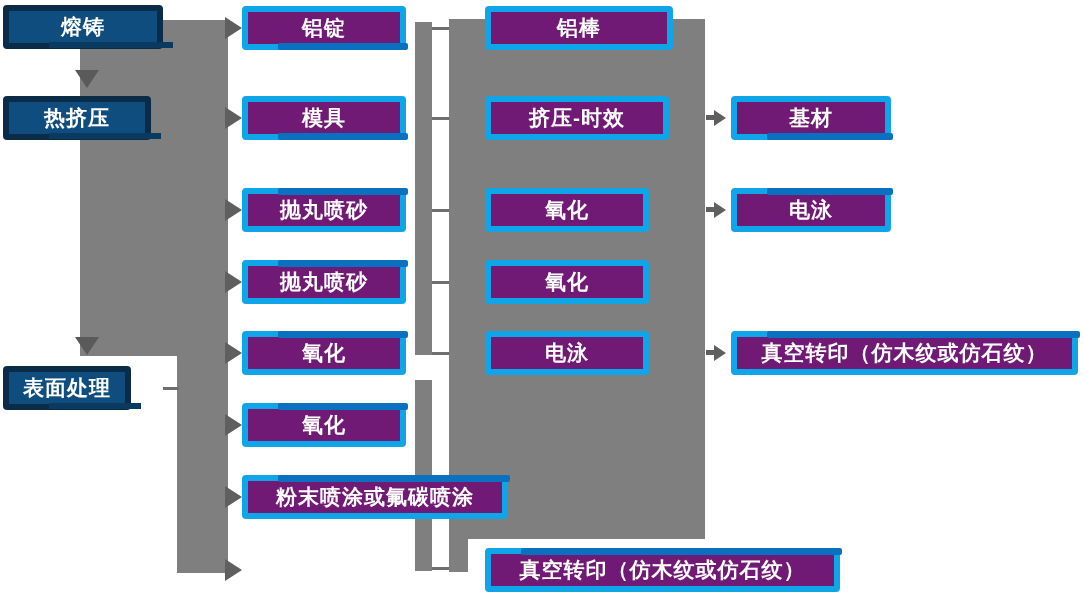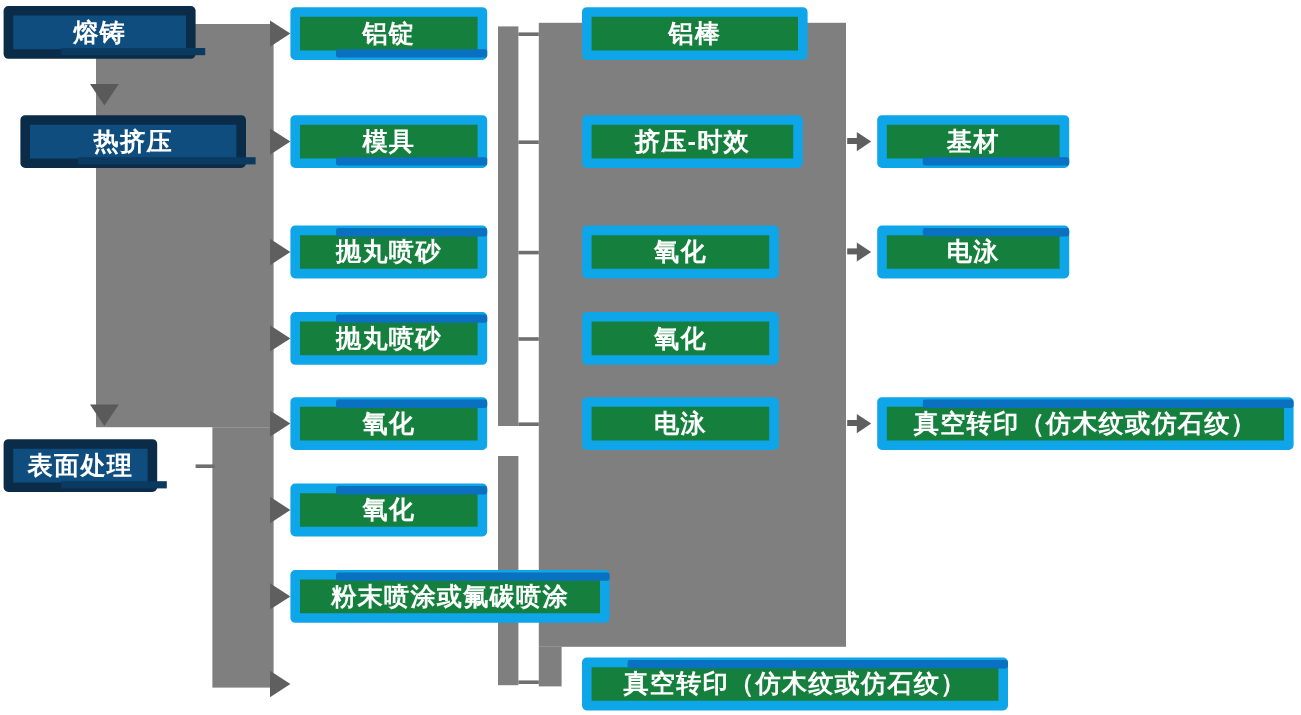--- a/index.html
+++ b/index.html
@@ -22,26 +22,26 @@
     border-top:18px solid #5a5a5a;}
   .shaft{position:absolute;background:#5f5f5f;height:5px;z-index:2;}
   .arr4-head{position:absolute;width:0;height:0;z-index:2;
     border-top:8px solid transparent;border-bottom:8px solid transparent;
     border-left:12px solid #5f5f5f;}
   
   .box{
     position:absolute;height:44px;box-sizing:border-box;
     display:flex;align-items:center;justify-content:center;
     color:#ffffff;font-size:21px;font-weight:700;letter-spacing:1px;
-    border-radius:4px;border:8px solid #0ea5e9;z-index:3;
+    border-radius:4px;border:6px solid #0ea5e9;z-index:3;
   }
   .dark{background:#0e4d7e;border-color:#0a2c49;}
   .dark::after{content:"";position:absolute;bottom:-5px;left:40px;right:-16px;
     height:6px;background:#0a3a60;z-index:-1;}
-  .bright{background:#15803d;}
+  .bright{background:#701a75;}
   .echo-top::before{content:"";position:absolute;top:-6px;left:30px;right:-8px;
     height:7px;background:#0a70c0;z-index:-1;border-radius:2px;}
   .echo-bottom::before{content:"";position:absolute;bottom:-6px;left:30px;right:-8px;
     height:7px;background:#0a70c0;z-index:-1;border-radius:2px;}
 </style>
 </head>
 <body>
 
 <div class="canvas">
 
@@ -74,21 +74,21 @@
   <div class="arr-right" style="left:225px;top:559px"></div>
 
   <div class="shaft" style="left:706px;top:115px;width:9px"></div>
   <div class="arr4-head" style="left:714px;top:110px"></div>
   <div class="shaft" style="left:706px;top:207px;width:9px"></div>
   <div class="arr4-head" style="left:714px;top:202px"></div>
   <div class="shaft" style="left:706px;top:350px;width:9px"></div>
   <div class="arr4-head" style="left:714px;top:345px"></div>
 
   <div class="box dark" style="left:3px;top:5px;width:160px">熔铸</div>
-  <div class="box dark" style="left:17px;top:96px;width:188px">热挤压</div>
+  <div class="box dark" style="left:3px;top:96px;width:148px">热挤压</div>
   <div class="box dark" style="left:3px;top:366px;width:128px">表面处理</div>
 
   <div class="box bright echo-bottom" style="left:242px;top:6px;width:164px">铝锭</div>
   <div class="box bright echo-bottom" style="left:242px;top:96px;width:164px">模具</div>
   <div class="box bright echo-top" style="left:242px;top:188px;width:164px">抛丸喷砂</div>
   <div class="box bright echo-top" style="left:242px;top:260px;width:164px">抛丸喷砂</div>
   <div class="box bright echo-top" style="left:242px;top:331px;width:164px">氧化</div>
   <div class="box bright echo-top" style="left:242px;top:403px;width:164px">氧化</div>
   <div class="box bright echo-top" style="left:242px;top:475px;width:266px">粉末喷涂或氟碳喷涂</div>
 

